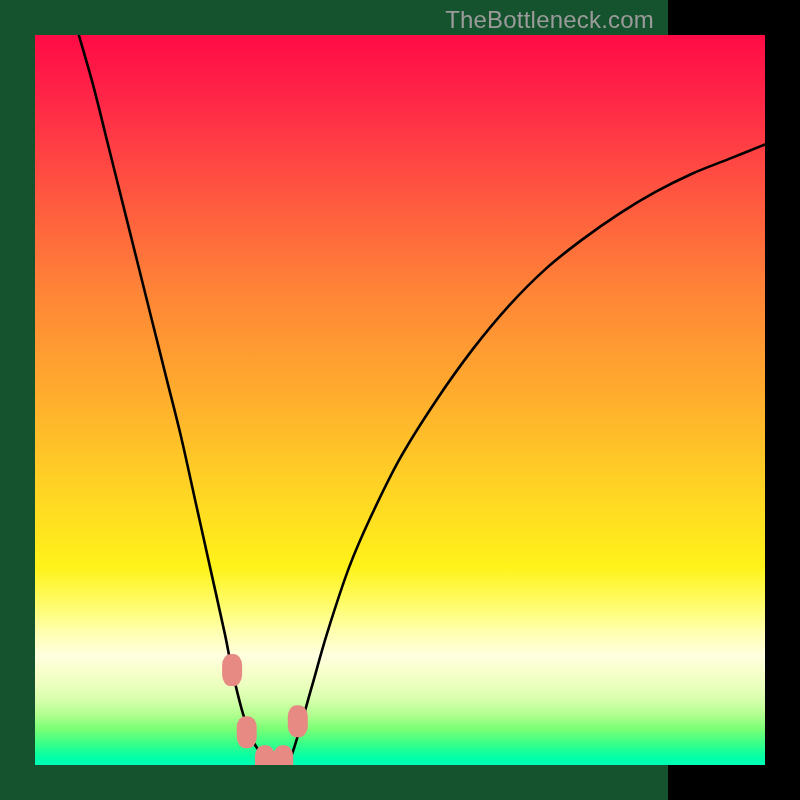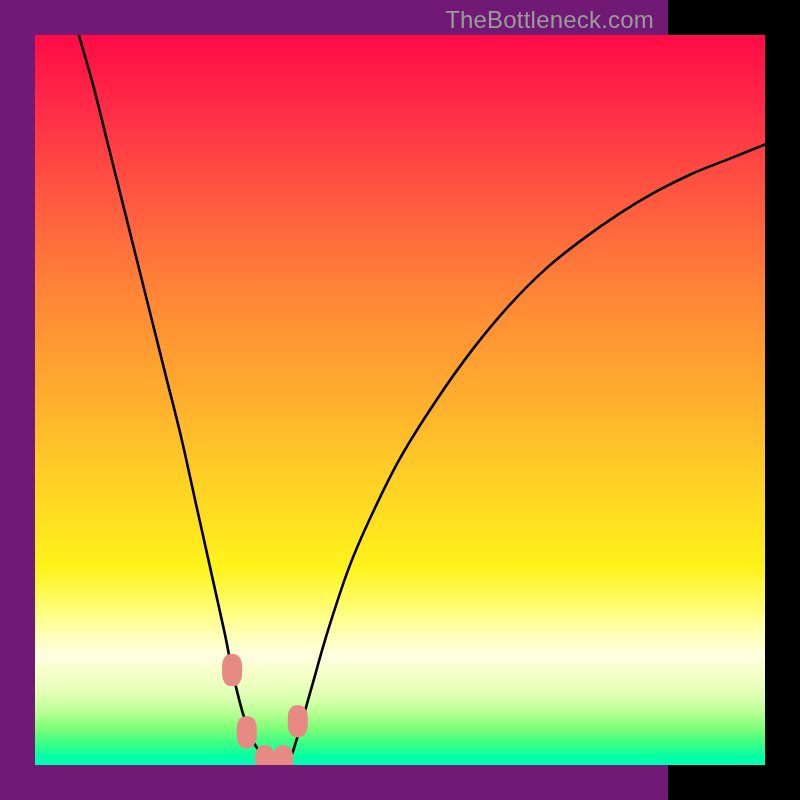--- a/index.html
+++ b/index.html
@@ -10,21 +10,21 @@
     overflow: hidden;
     background: #000;
     font-family: Arial, Helvetica, sans-serif;
   }
   .frame {
     position: absolute;
     left: 0;
     top: 0;
     width: 668px;
     height: 800px;
-    background: #701a75;
+    background: #14532d;
   }
   .plot {
     position: absolute;
     left: 35px;
     top: 35px;
     width: 730px;
     height: 730px;
     background: linear-gradient(to bottom,
       #ff0b46 0%,
       #ff2b47 10%,

